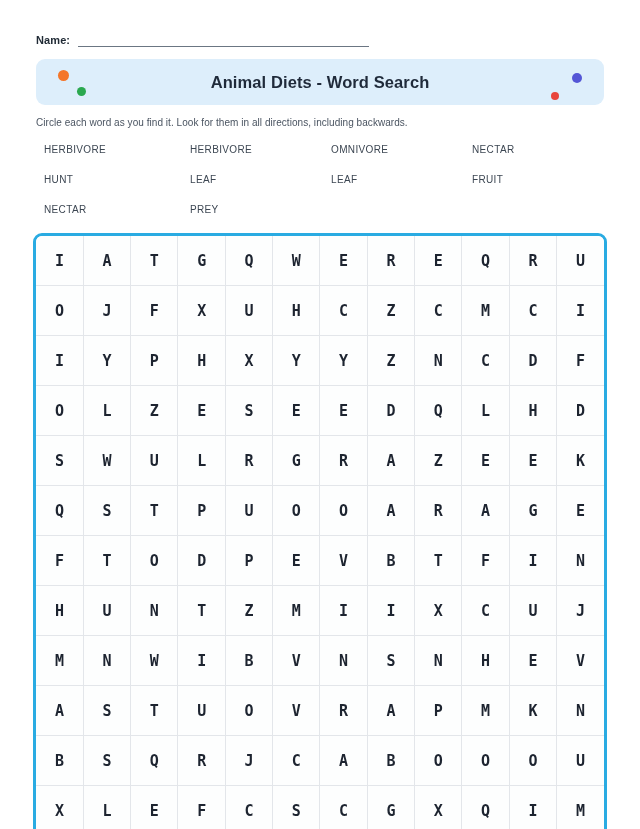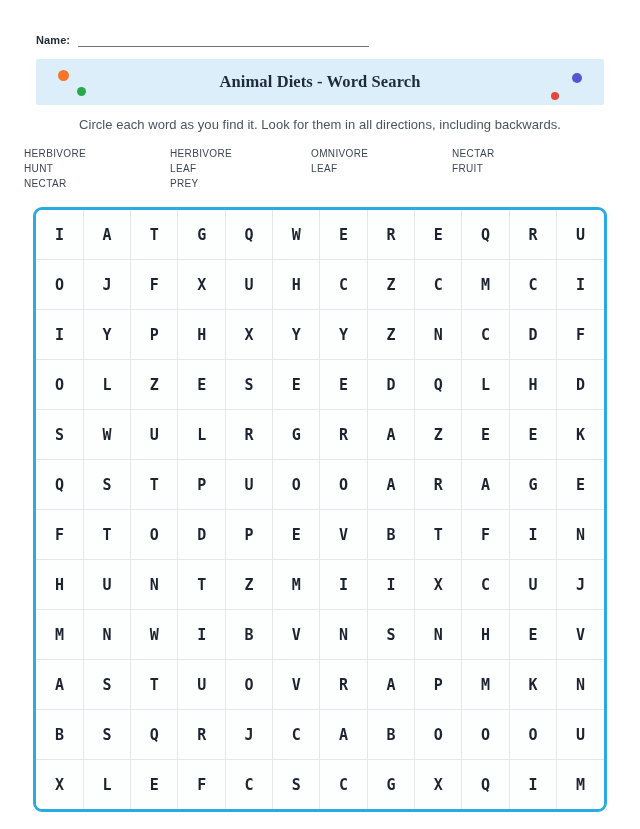--- a/index.html
+++ b/index.html
@@ -51,55 +51,53 @@
   .nd-line.name-line { width: 291px; margin-left: 8px; }
   .nd-line.date-line { width: 220px; margin-left: 9px; }
   .nd-spacer { width: 36px; }
 
   
   .banner {
     position: relative;
     margin: 12px 36px 0 36px;
     height: 46px;
     background: #ddeefb;
-    border-radius: 2px;
+    border-radius: 9px;
     display: flex;
     align-items: center;
     justify-content: center;
     overflow: hidden;
-    font-family: Liberation Serif, serif;
   }
   .banner-title {
     font-size: 16.5px;
     font-weight: bold;
     color: #1f2a3a;
     letter-spacing: 0.1px;
   }
   .dot {
     position: absolute;
     border-radius: 50%;
   }
   .dot-orange { width: 11px; height: 11px; background: #f4762a; left: 22px;  top: 11px; }
   .dot-green  { width: 9px;  height: 9px;  background: #2aa84f; left: 41px;  top: 28px; }
   .dot-blue   { width: 10px; height: 10px; background: #5456d6; right: 22px; top: 14px; }
   .dot-red    { width: 8px;  height: 8px;  background: #e8453c; right: 45px; top: 33px; }
 
   
   .instructions {
     margin: 12px 36px 16px 36px;
-    font-size: 13px;
+    font-size: 10px;
     color: #4a5461;
     letter-spacing: 0.05px;
-    text-align: center;
   }
   .wordlist {
-    margin: 5px 36px 0 24px;
+    margin: 5px 36px 0 44px;
     display: grid;
     grid-template-columns: 146px 141px 141px auto;
-    row-gap: 4px;
+    row-gap: 19px;
   }
   .word {
     font-size: 10px;
     color: #3c4652;
     letter-spacing: 0.35px;
     white-space: nowrap;
   }
 
   
   .grid-wrap {

